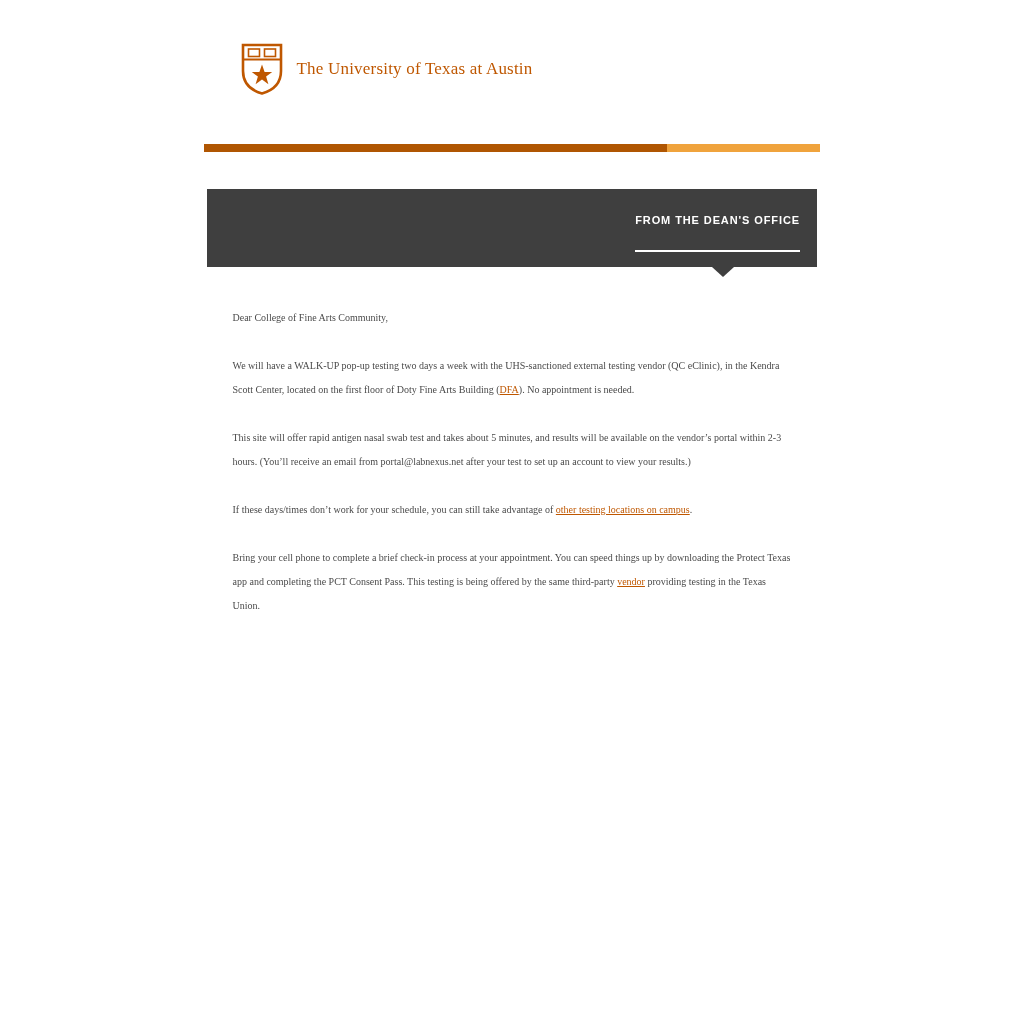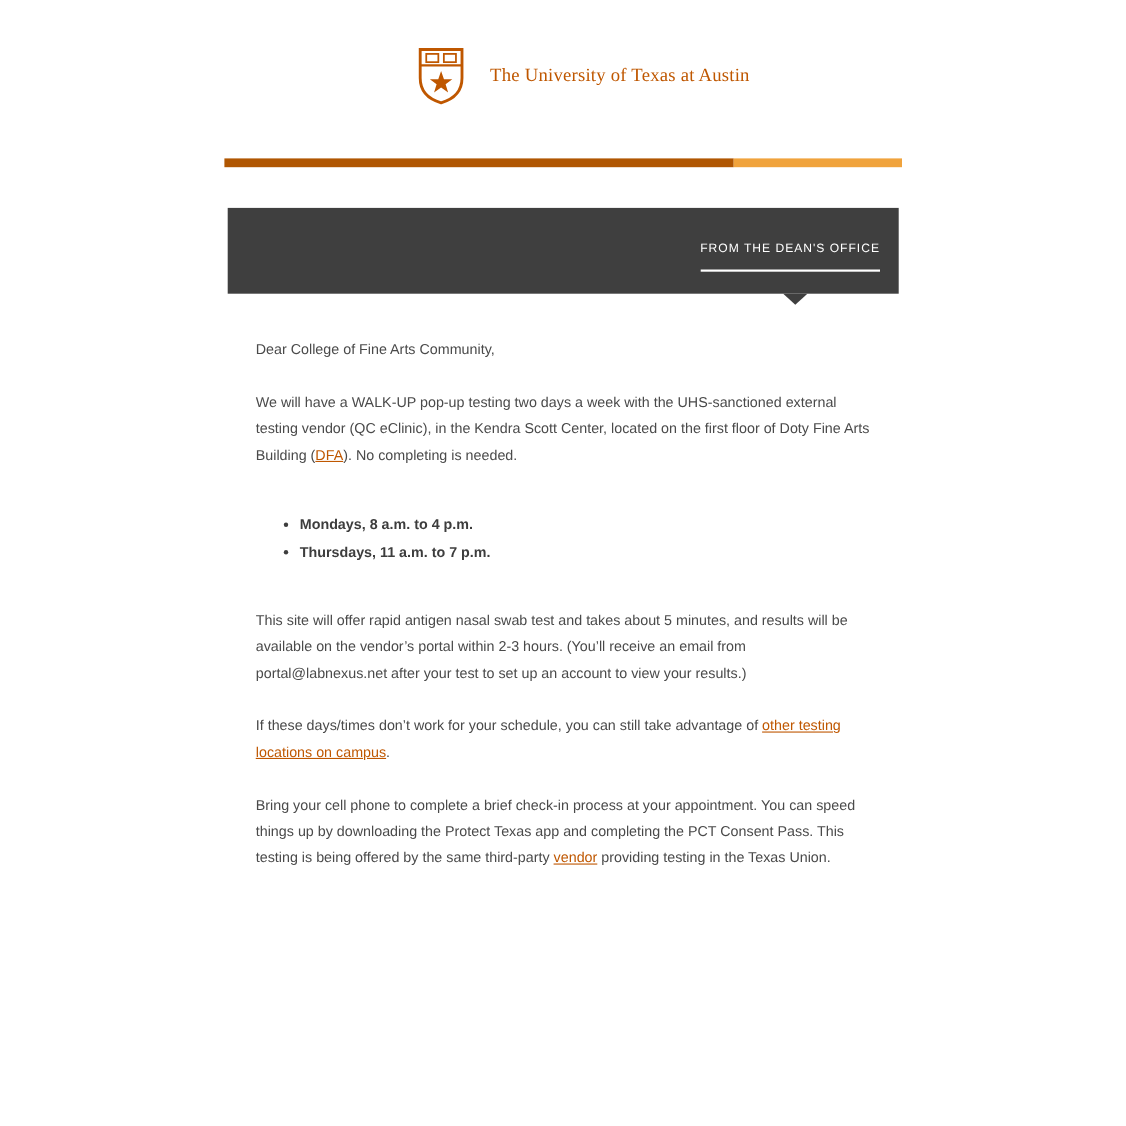--- a/index.html
+++ b/index.html
@@ -17,23 +17,22 @@
   .email-container {
     width: 617px;
     margin: 0 auto;
   }
 
   
   .brand-header {
     padding: 38px 0 0 36px;
     display: flex;
     align-items: center;
-    gap: 23px;
+    gap: 13px;
     height: 100px;
-    justify-content: center;
   }
   .shield { display: inline-flex; flex: 0 0 auto; }
   .brand-text { display: flex; flex-direction: column; }
   .university-name {
     font-family: "Liberation Serif", serif;
     font-size: 17px;
     line-height: 20px;
     color: #bf5700;
     letter-spacing: 0.2px;
   }
@@ -63,43 +62,44 @@
     height: 78px;
     background: #3f3f3f;
     display: flex;
     justify-content: flex-end;
     align-items: center;
     padding-right: 17px;
   }
   .banner-label {
     color: #ffffff;
     font-size: 11px;
-    font-weight: normal;
+    font-weight: bold;
     letter-spacing: 0.9px;
-    padding-bottom: 13px;
+    padding-bottom: 24px;
     border-bottom: 2px solid #ffffff;
     margin-top: 10px;
   }
   .banner-arrow {
     position: absolute;
     bottom: -10px;
     left: 505px;
     width: 0;
     height: 0;
     border-left: 11px solid transparent;
     border-right: 11px solid transparent;
     border-top: 10px solid #3f3f3f;
   }
 
   
   .email-body {
     padding: 39px 28px 0 29px;
     color: #4a4a4a;
-    font-size: 13px;
+    font-size: 10px;
     line-height: 24px;
+    font-family: Liberation Serif, serif;
   }
   .email-body p { margin: 0 0 24px 0; }
   .email-body a.link {
     color: #bf5700;
     text-decoration: underline;
   }
   .schedule-list {
     margin: 38px 0 38px 0;
     padding-left: 40px;
     list-style: disc;
@@ -139,26 +139,22 @@
     <div class="banner">
       <span class="banner-label">FROM THE DEAN'S OFFICE</span>
       <span class="banner-arrow"></span>
     </div>
 
     <main class="email-body">
 
       <p>Dear College of Fine Arts Community,</p>
 
 
-      <p><span>We will have a WALK-UP pop-up testing two days a week with the UHS-sanctioned external testing vendor (QC eClinic), in the Kendra Scott Center, located on the first floor of Doty Fine Arts Building (</span><a class="link" href="#">DFA</a><span>). No completing is needed.</span></p>
+      <p><span>We will have a WALK-UP pop-up testing two days a week with the UHS-sanctioned external testing vendor (QC eClinic), in the Kendra Scott Center, located on the first floor of Doty Fine Arts Building (</span><a class="link" href="#">DFA</a><span>). No appointment is needed.</span></p>
 
-      <ul class="schedule-list">
-        <li>Mondays, 8 a.m. to 4 p.m.</li>
-        <li>Thursdays, 11 a.m. to 7 p.m.</li>
-      </ul>
 
       <p>This site will offer rapid antigen nasal swab test and takes about 5 minutes, and results will be available on the vendor’s portal within 2-3 hours. (You’ll receive an email from portal@labnexus.net after your test to set up an account to view your results.)</p>
 
       <p><span>If these days/times don’t work for your schedule, you can still take advantage of </span><a class="link" href="#">other testing locations on campus</a><span>.</span></p>
 
       <p><span>Bring your cell phone to complete a brief check-in process at your appointment. You can speed things up by downloading the Protect Texas app and completing the PCT Consent Pass. This testing is being offered by the same third-party </span><a class="link" href="#">vendor</a><span> providing testing in the Texas Union.</span></p>
 
 
     </main>
   </div>

